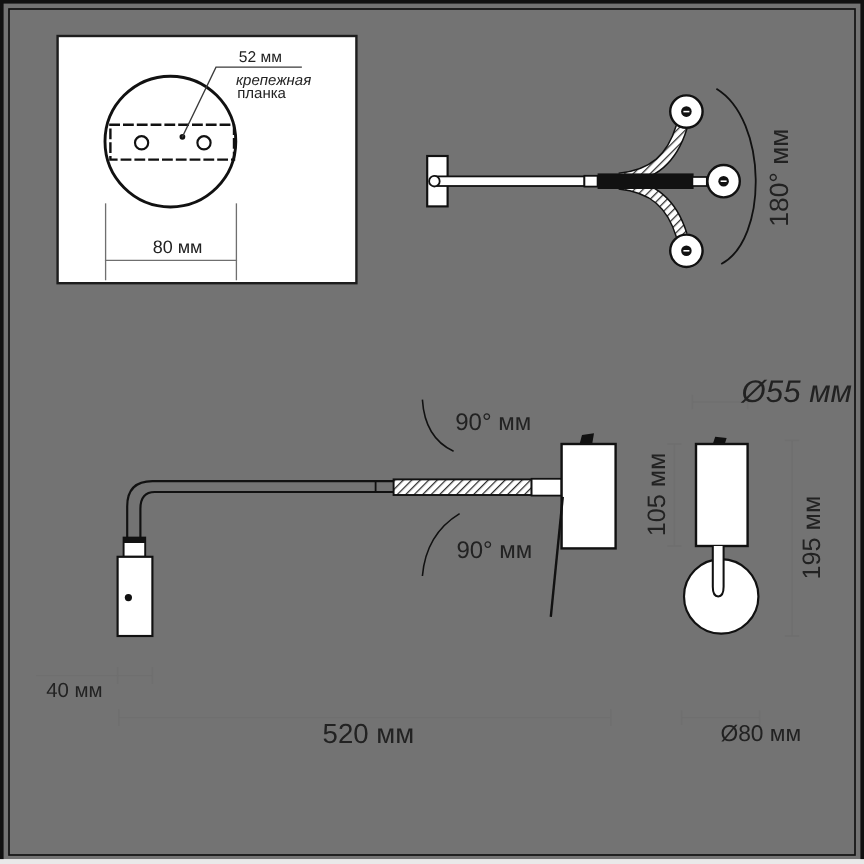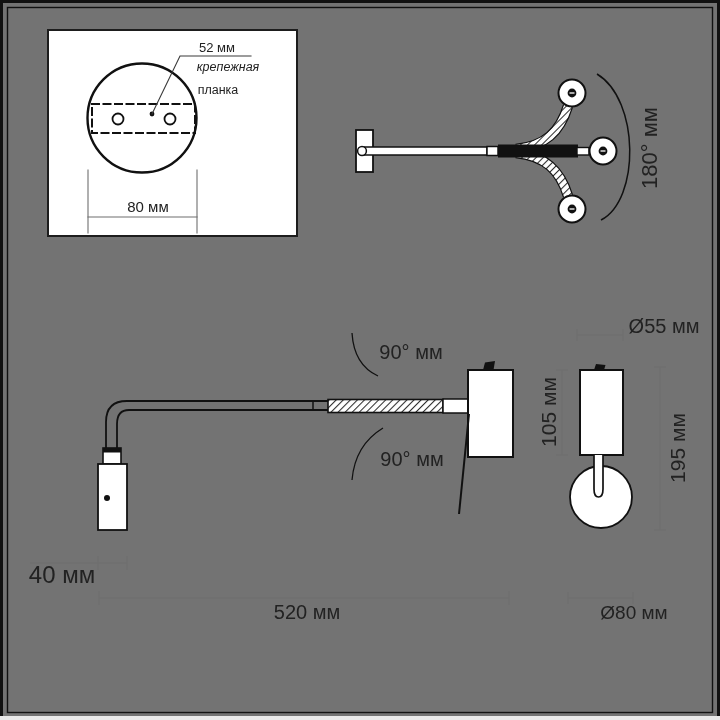--- a/index.html
+++ b/index.html
@@ -126,24 +126,24 @@
     <line x1="654" y1="530" x2="666" y2="530"></line>
 
     <line x1="568" y1="598" x2="633" y2="598"></line>
     <line x1="568" y1="592" x2="568" y2="604"></line>
     <line x1="633" y1="592" x2="633" y2="604"></line>
   </g>
 </svg>
 
 <span class="lbl" style="left:217px;top:47px;font-size:13px;">52 мм</span>
 <span class="lbl" style="left:228px;top:67px;font-size:12.5px;font-style:italic;">крепежная</span>
-<span class="lbl" style="left:218px;top:90px;font-size:12.5px;">планка</span>
+<span class="lbl" style="left:218px;top:78px;font-size:12.5px;">планка</span>
 <span class="lbl" style="left:136px;top:206px;font-size:15px;margin-left:12px;">80 мм</span>
 <span class="lbl vert" style="left:650px;top:148px;font-size:22px;">180° мм</span>
 <span class="lbl" style="left:411px;top:352px;font-size:20px;">90° мм</span>
 <span class="lbl" style="left:412px;top:459px;font-size:20px;">90° мм</span>
-<span class="lbl" style="left:62px;top:575px;font-size:24px;">40 мм</span>
-<span class="lbl" style="left:307px;top:612px;font-size:20px;">520 мм</span>
+<span class="lbl" style="left:62px;top:575px;font-size:17px;">40 мм</span>
+<span class="lbl" style="left:307px;top:612px;font-size:23px;">520 мм</span>
 <span class="lbl vert" style="left:548px;top:412px;font-size:21px;">105 мм</span>
 <span class="lbl vert" style="left:677px;top:448px;font-size:21px;">195 мм</span>
-<span class="lbl" style="left:664px;top:326px;font-size:20px;">Ø55 мм</span>
+<span class="lbl" style="left:664px;top:326px;font-size:26px;font-style:italic;">Ø55 мм</span>
 <span class="lbl" style="left:602px;top:612px;font-size:19px;margin-left:32px;">Ø80 мм</span>
 </div>
 
 </body></html>

